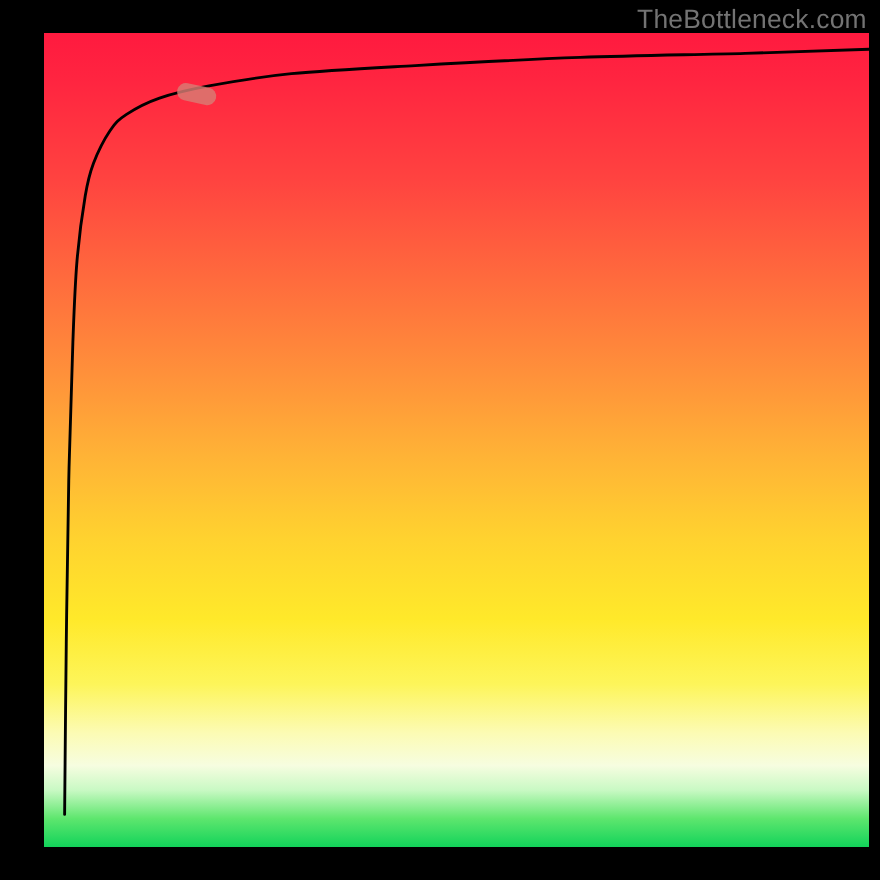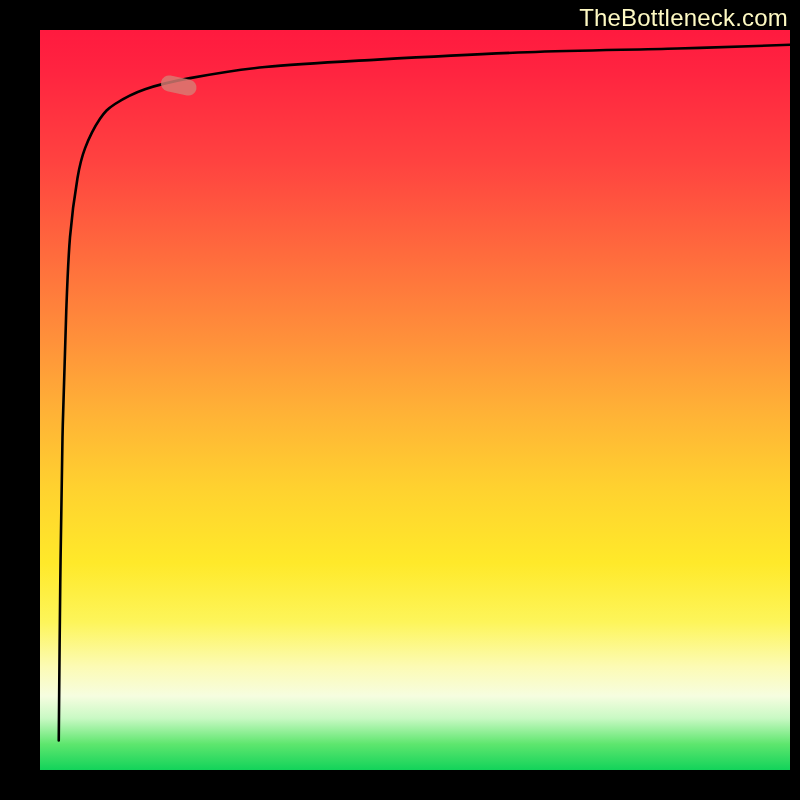--- a/index.html
+++ b/index.html
@@ -8,21 +8,21 @@
     height: 800px;
     background: #000;
     position: relative;
     font-family: Arial, Helvetica, sans-serif;
     overflow: hidden;
   }
   .watermark {
     position: absolute;
     top: 4px;
     right: 12px;
-    color: #fef9c3;
+    color: #737373;
     font-size: 24px;
     font-weight: 400;
     letter-spacing: 0.2px;
     z-index: 10;
   }
   .plot-area {
     position: absolute;
     left: 40px;
     top: 30px;
     width: 750px;

